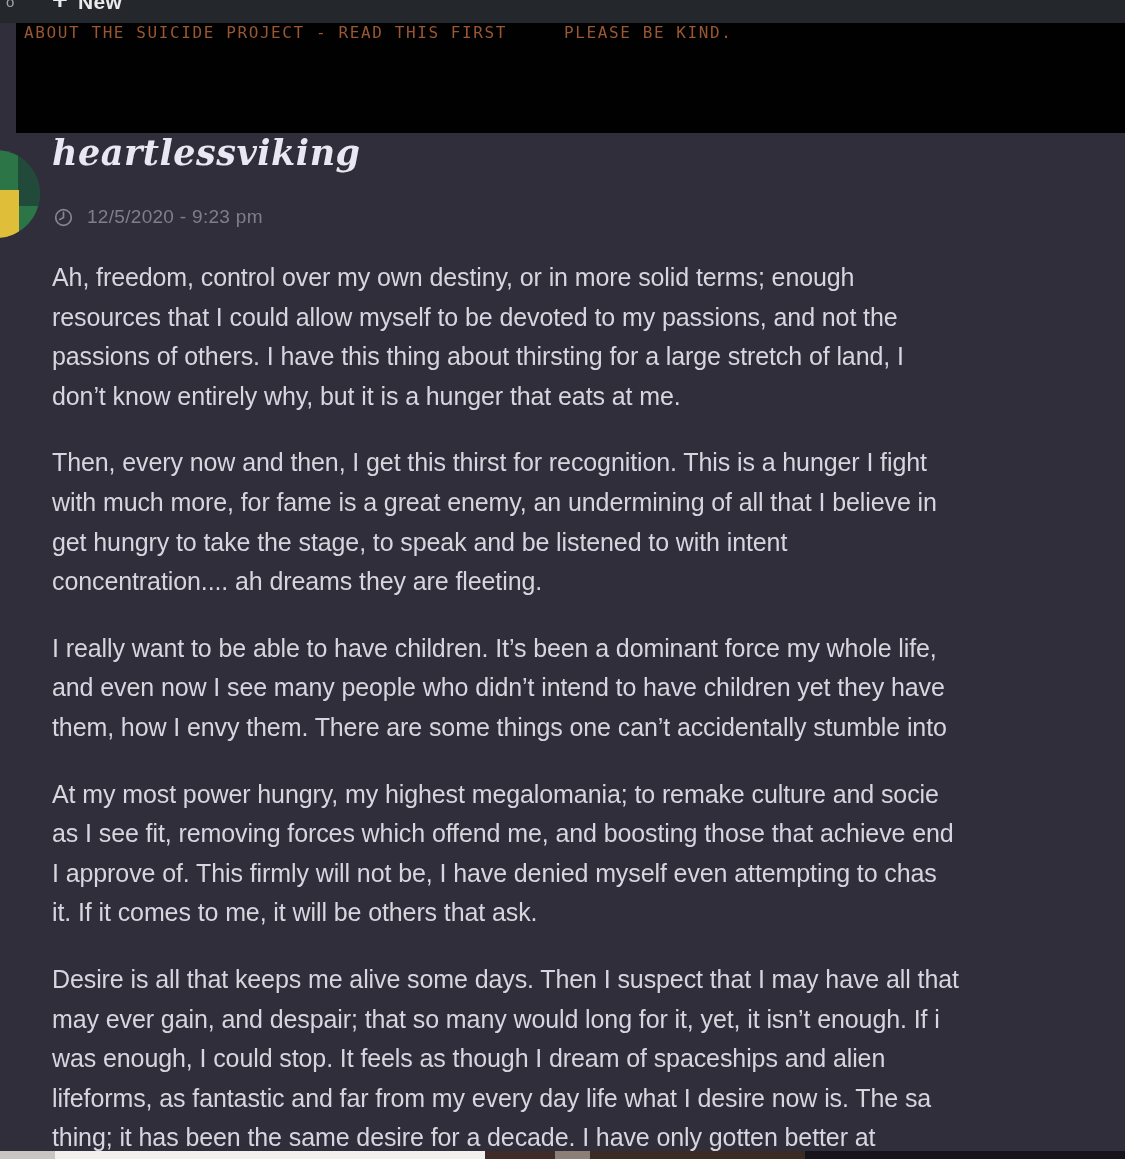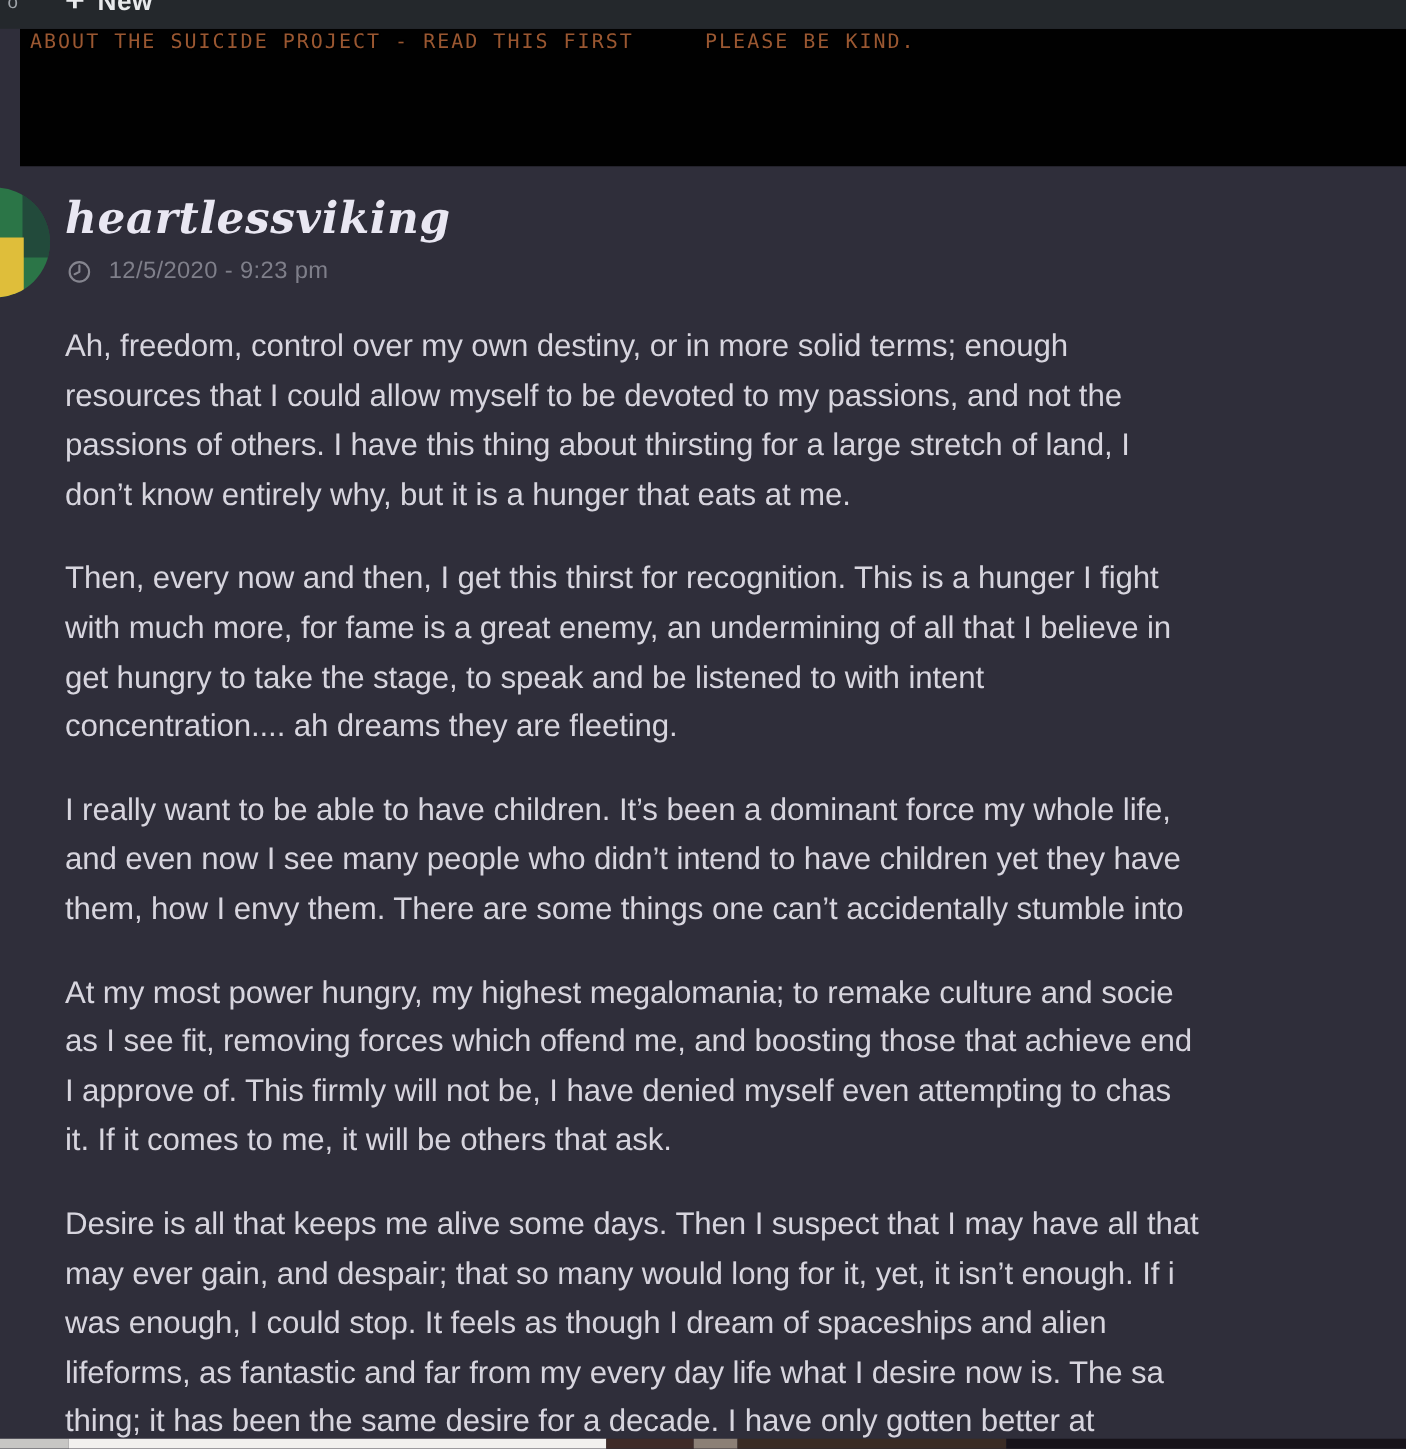--- a/index.html
+++ b/index.html
@@ -33,21 +33,21 @@
     font-size:16px;letter-spacing:1.6px;text-transform:uppercase;
     text-shadow:0 0 1px rgba(0,0,0,.8);cursor:pointer;
   }
   .avatar{
     position:absolute;left:-48px;top:150px;width:88px;height:88px;
     border-radius:50%;background:var(--avatar-green);overflow:hidden;z-index:2;
   }
   .avatar-gold{position:absolute;left:46px;top:40px;width:21px;height:48px;background:var(--avatar-gold);}
   .avatar-shade{position:absolute;left:66px;top:0;width:22px;height:56px;background:rgba(26,32,48,.5);}
   .post-author{
-    position:absolute;left:52px;top:154px;
+    position:absolute;left:52px;top:132px;
     font-family:"DejaVu Serif",serif;font-style:italic;font-weight:600;
     font-size:35px;color:var(--username);letter-spacing:.5px;cursor:pointer;
   }
   .post-meta{
     position:absolute;left:54px;top:206px;display:flex;align-items:center;gap:14px;
     color:var(--meta);font-size:19px;letter-spacing:.3px;
   }
   .clock-icon{width:19px;height:19px;display:block;}
   .post-body{position:absolute;left:52px;top:258px;width:1200px;z-index:1;}
   .para{margin-bottom:27px;}

